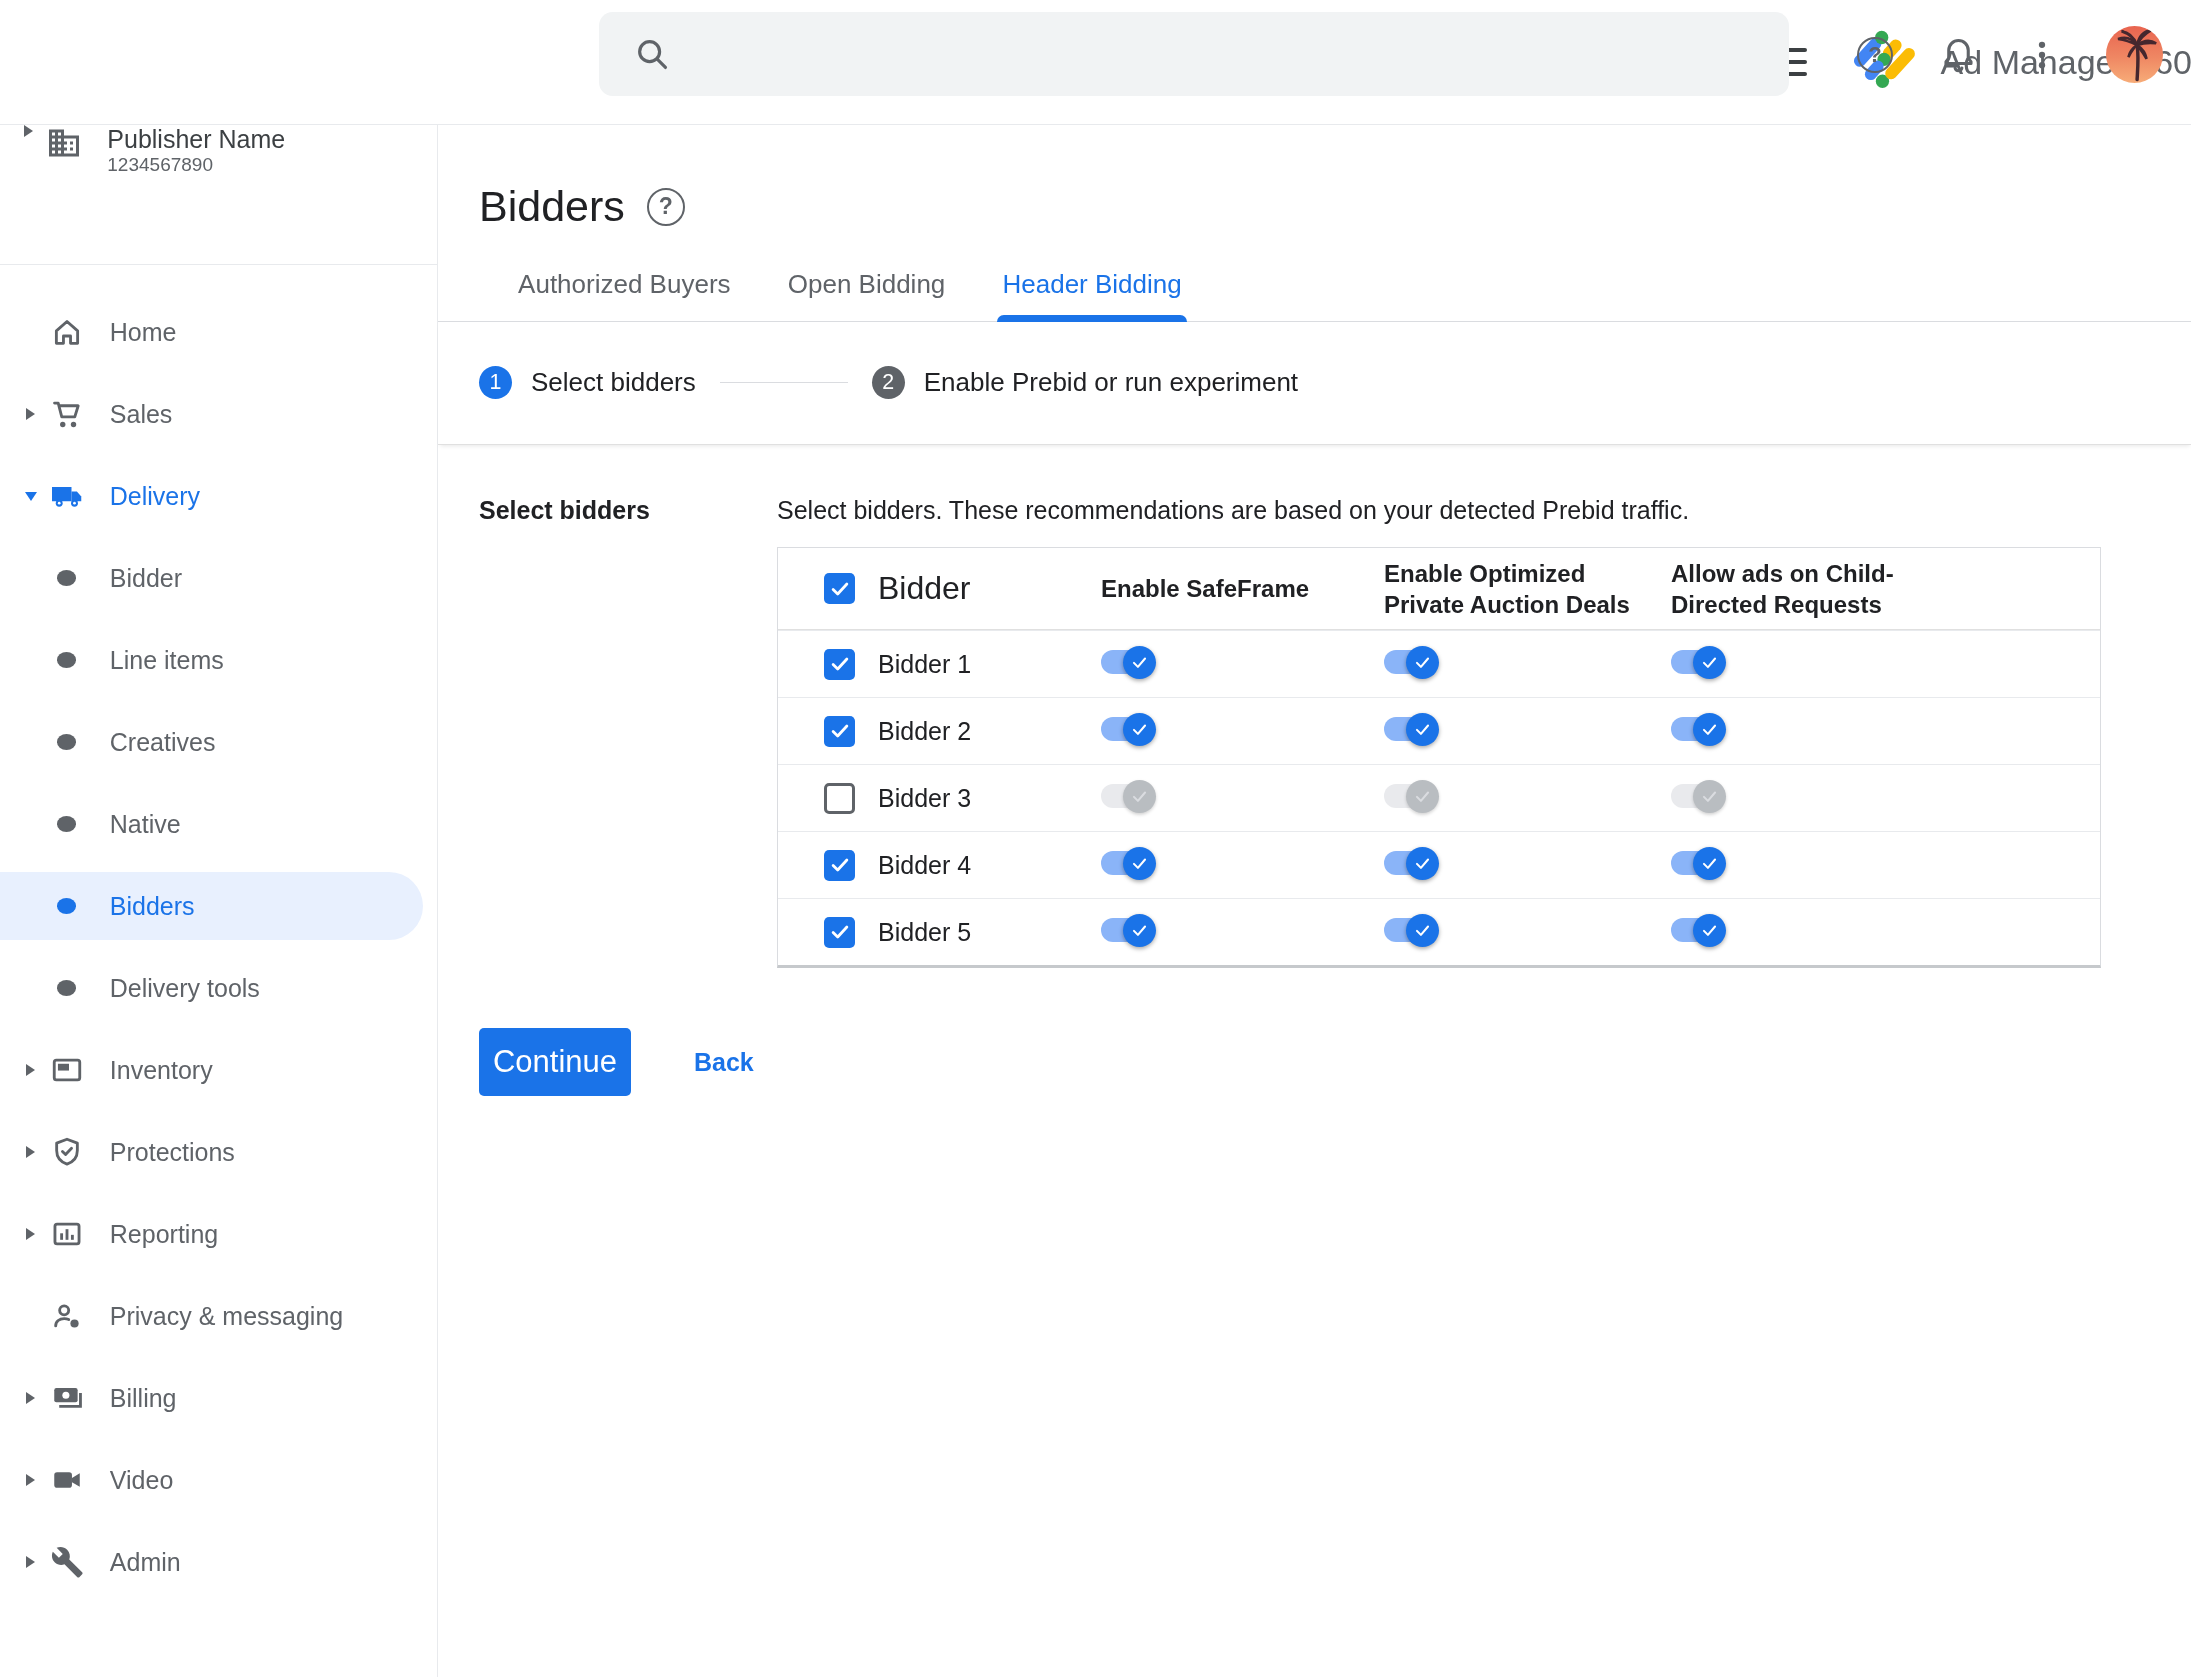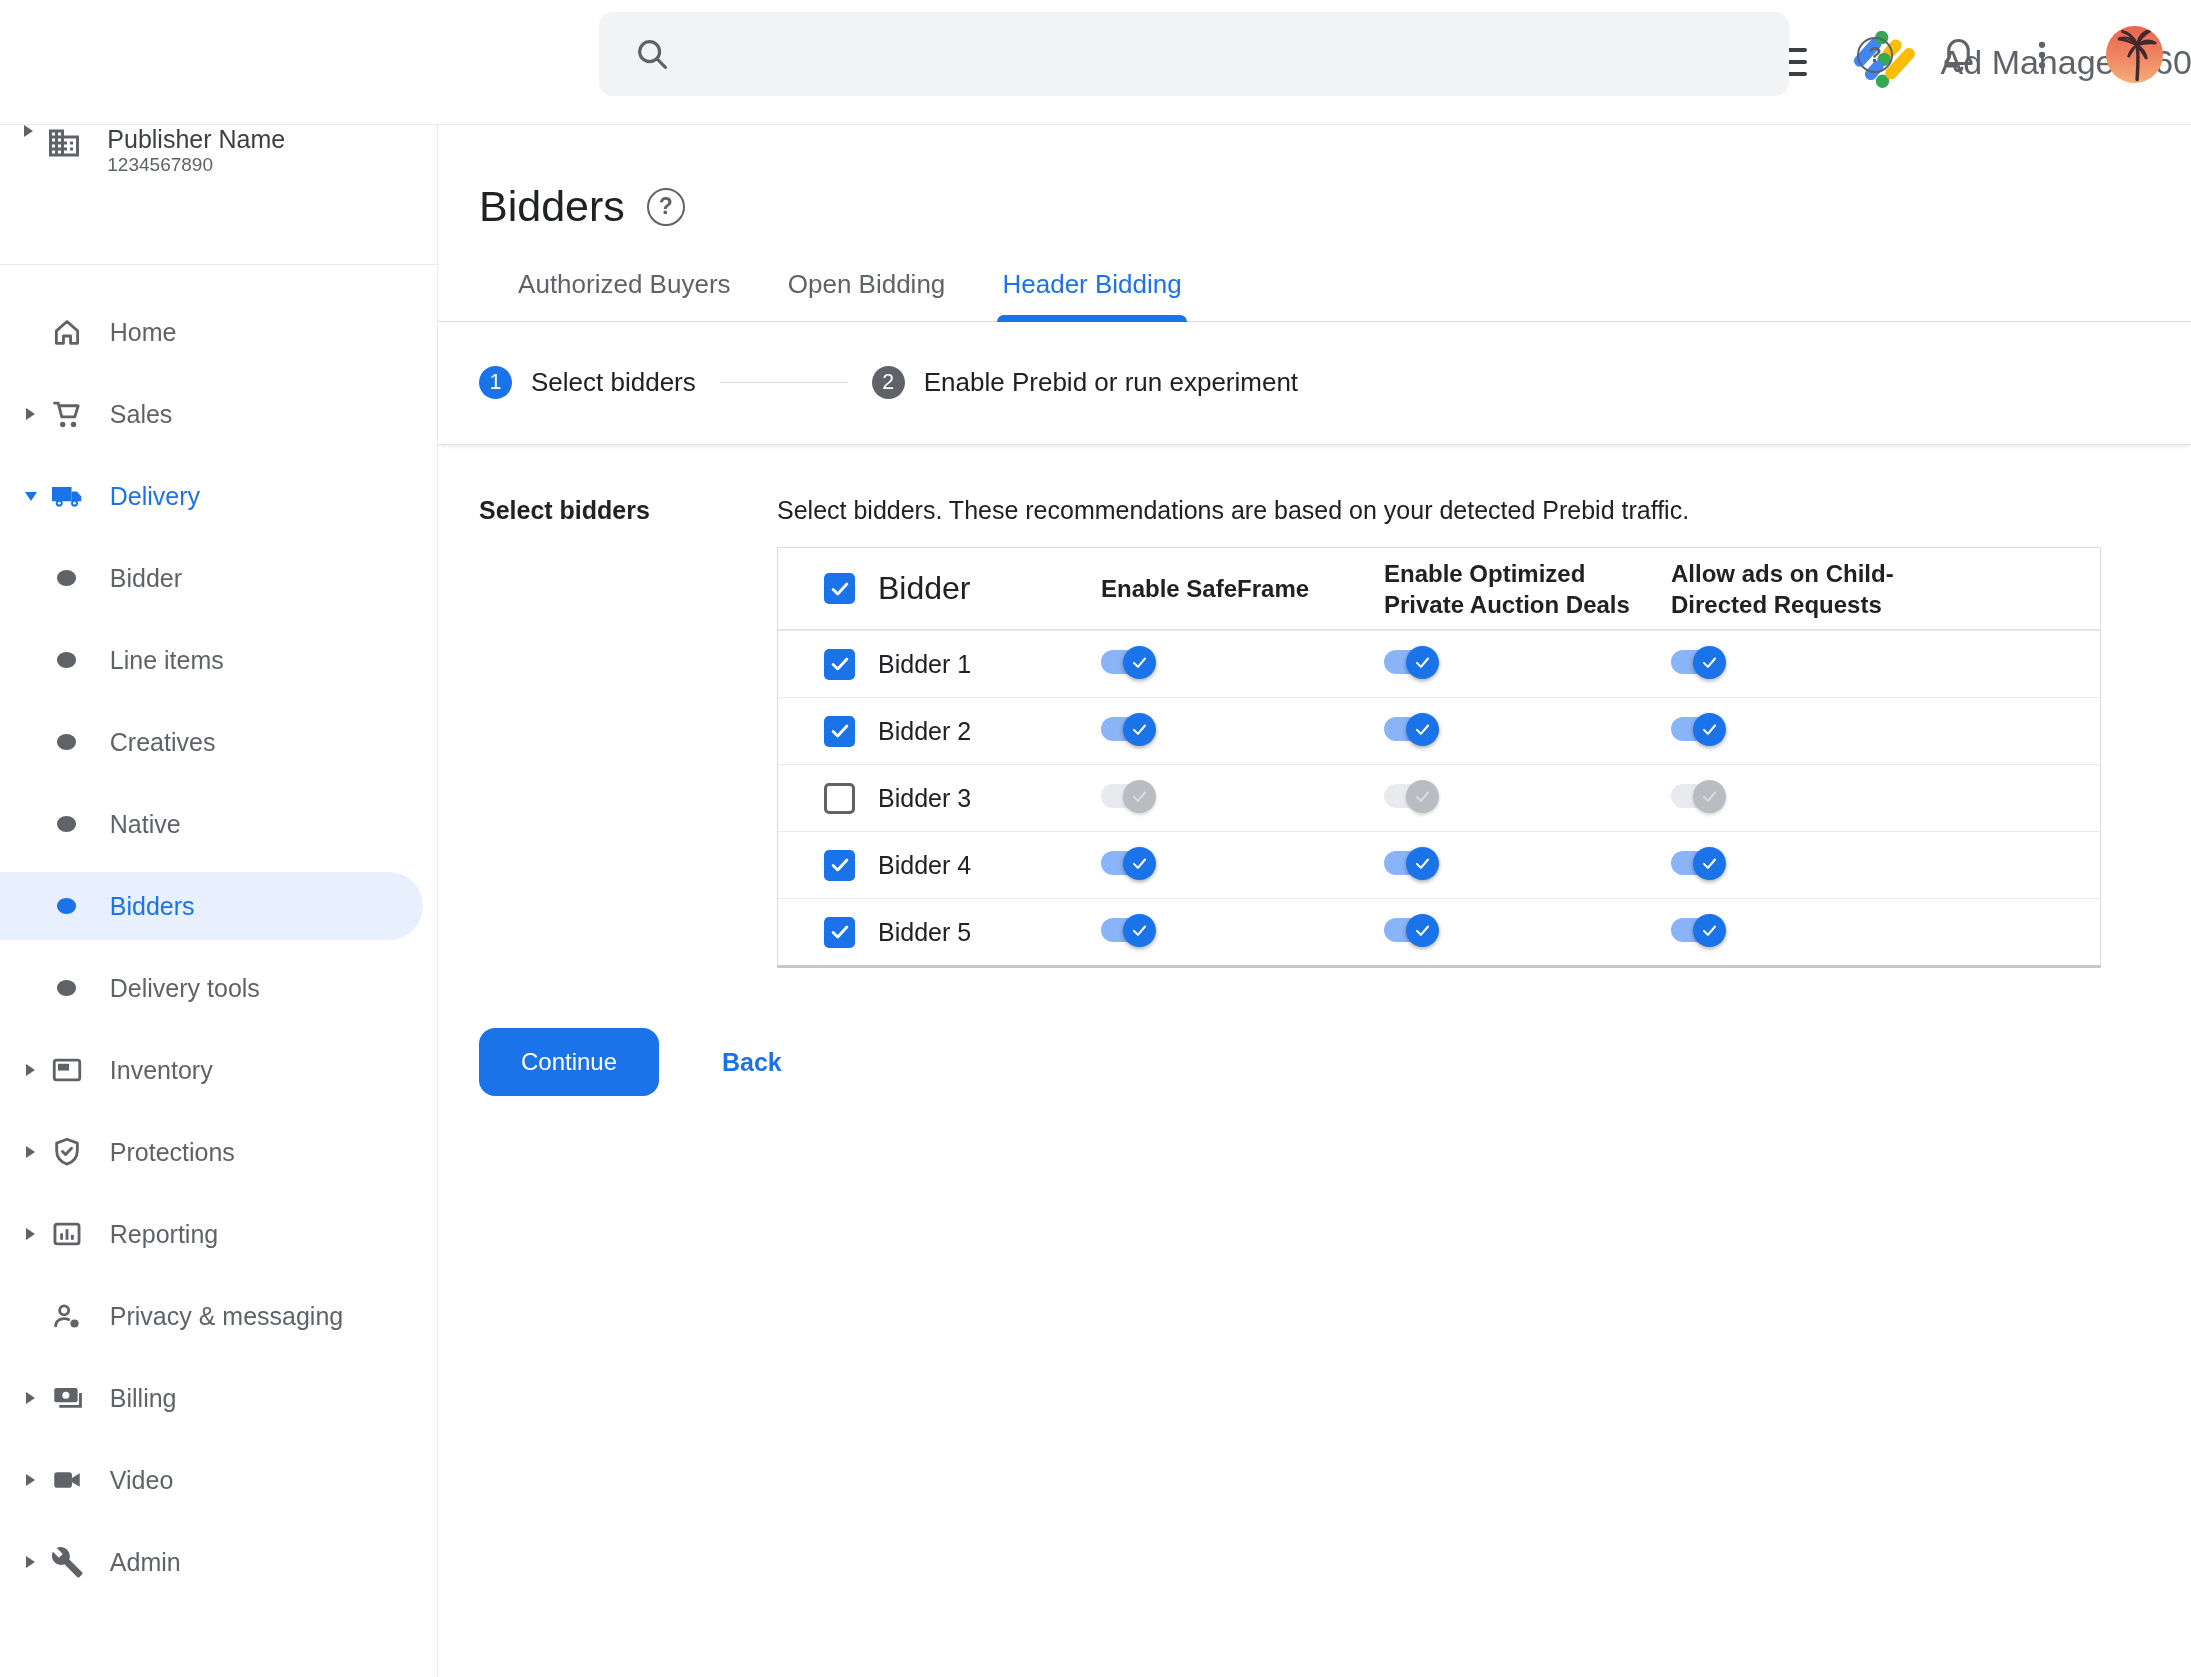--- a/index.html
+++ b/index.html
@@ -114,22 +114,22 @@
                    display:flex; align-items:center; justify-content:center;
                    box-shadow:0 1.7px 4.3px rgba(0,0,0,0.35); }
   .toggle.on .track { background:#8AB4F8; }
   .toggle.on .thumb { background:#1A73E8; }
   .toggle.on .thumb svg polyline { stroke:#fff; }
   .toggle.disabled .track { background:#E9EAED; }
   .toggle.disabled .thumb { background:#B9BDC1; box-shadow:0 1.7px 3.4px rgba(0,0,0,0.18); }
   .toggle.disabled .thumb svg polyline { stroke:#DADCE0; }
 
   .actions { display:flex; align-items:center; padding:60px 41px 0; }
-  .btn-continue { width:180px; height:68px; background:#1A73E8; color:#fff; border:none;
-                  border-radius:16px; font-size:24px; font-weight:500; font-family:inherit;
+  .btn-continue { width:152px; height:68px; background:#1A73E8; color:#fff; border:none;
+                  border-radius:5px; font-size:31px; font-weight:500; font-family:inherit;
                   cursor:pointer; }
   .link-back { margin-left:63px; font-size:25px; font-weight:700; color:#1A73E8;
                text-decoration:none; cursor:pointer; }
 </style>
 </head>
 <body>
 
 <div class="topbar">
   <div class="hamburger">
       <span></span>

